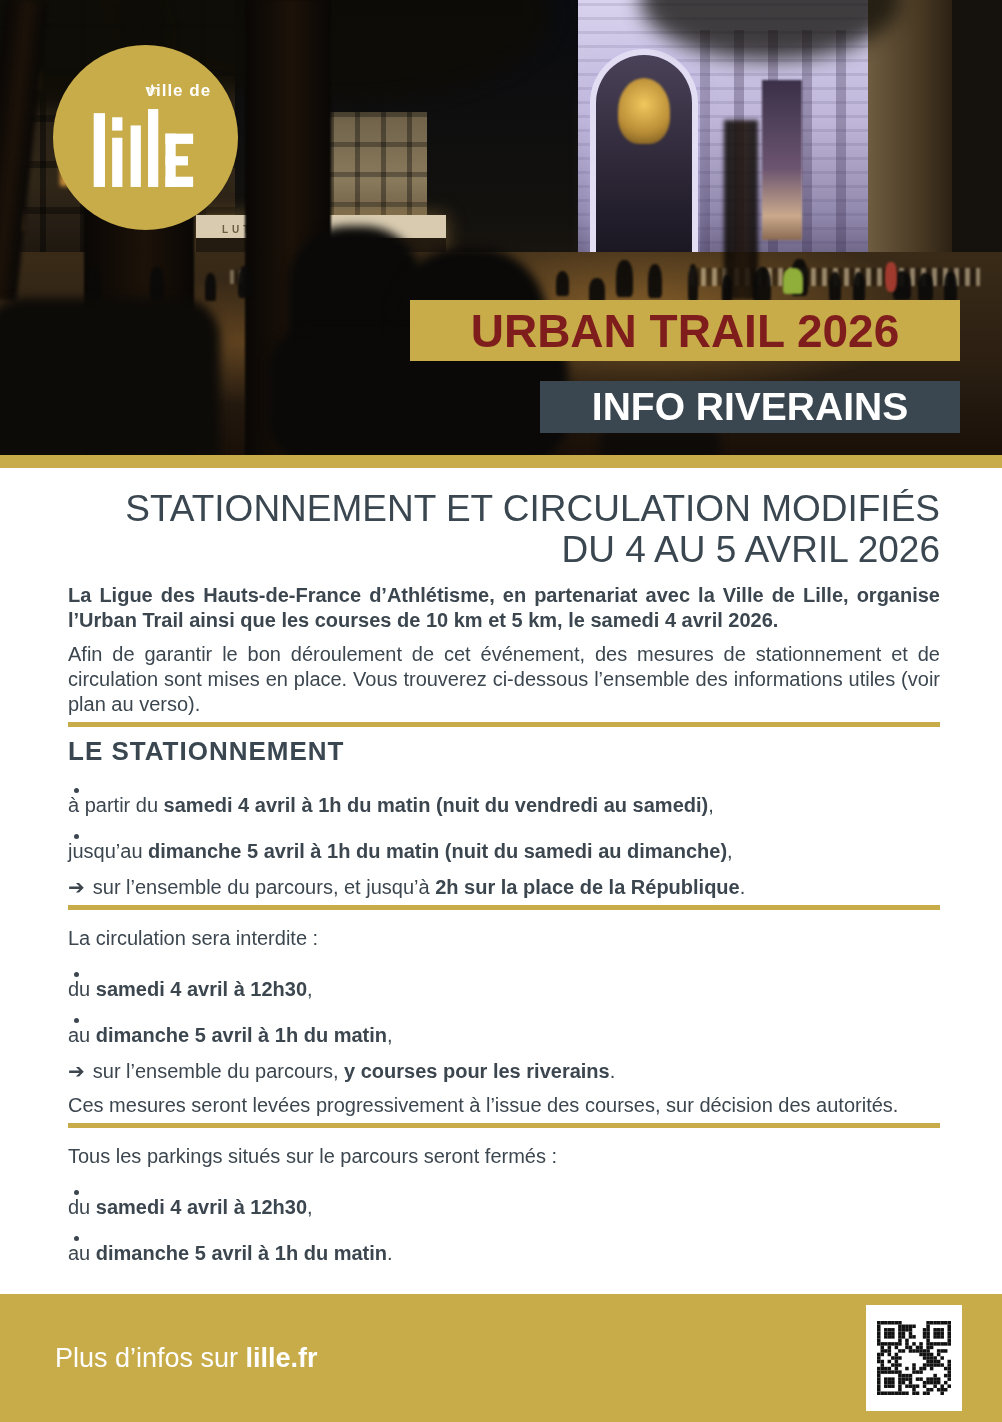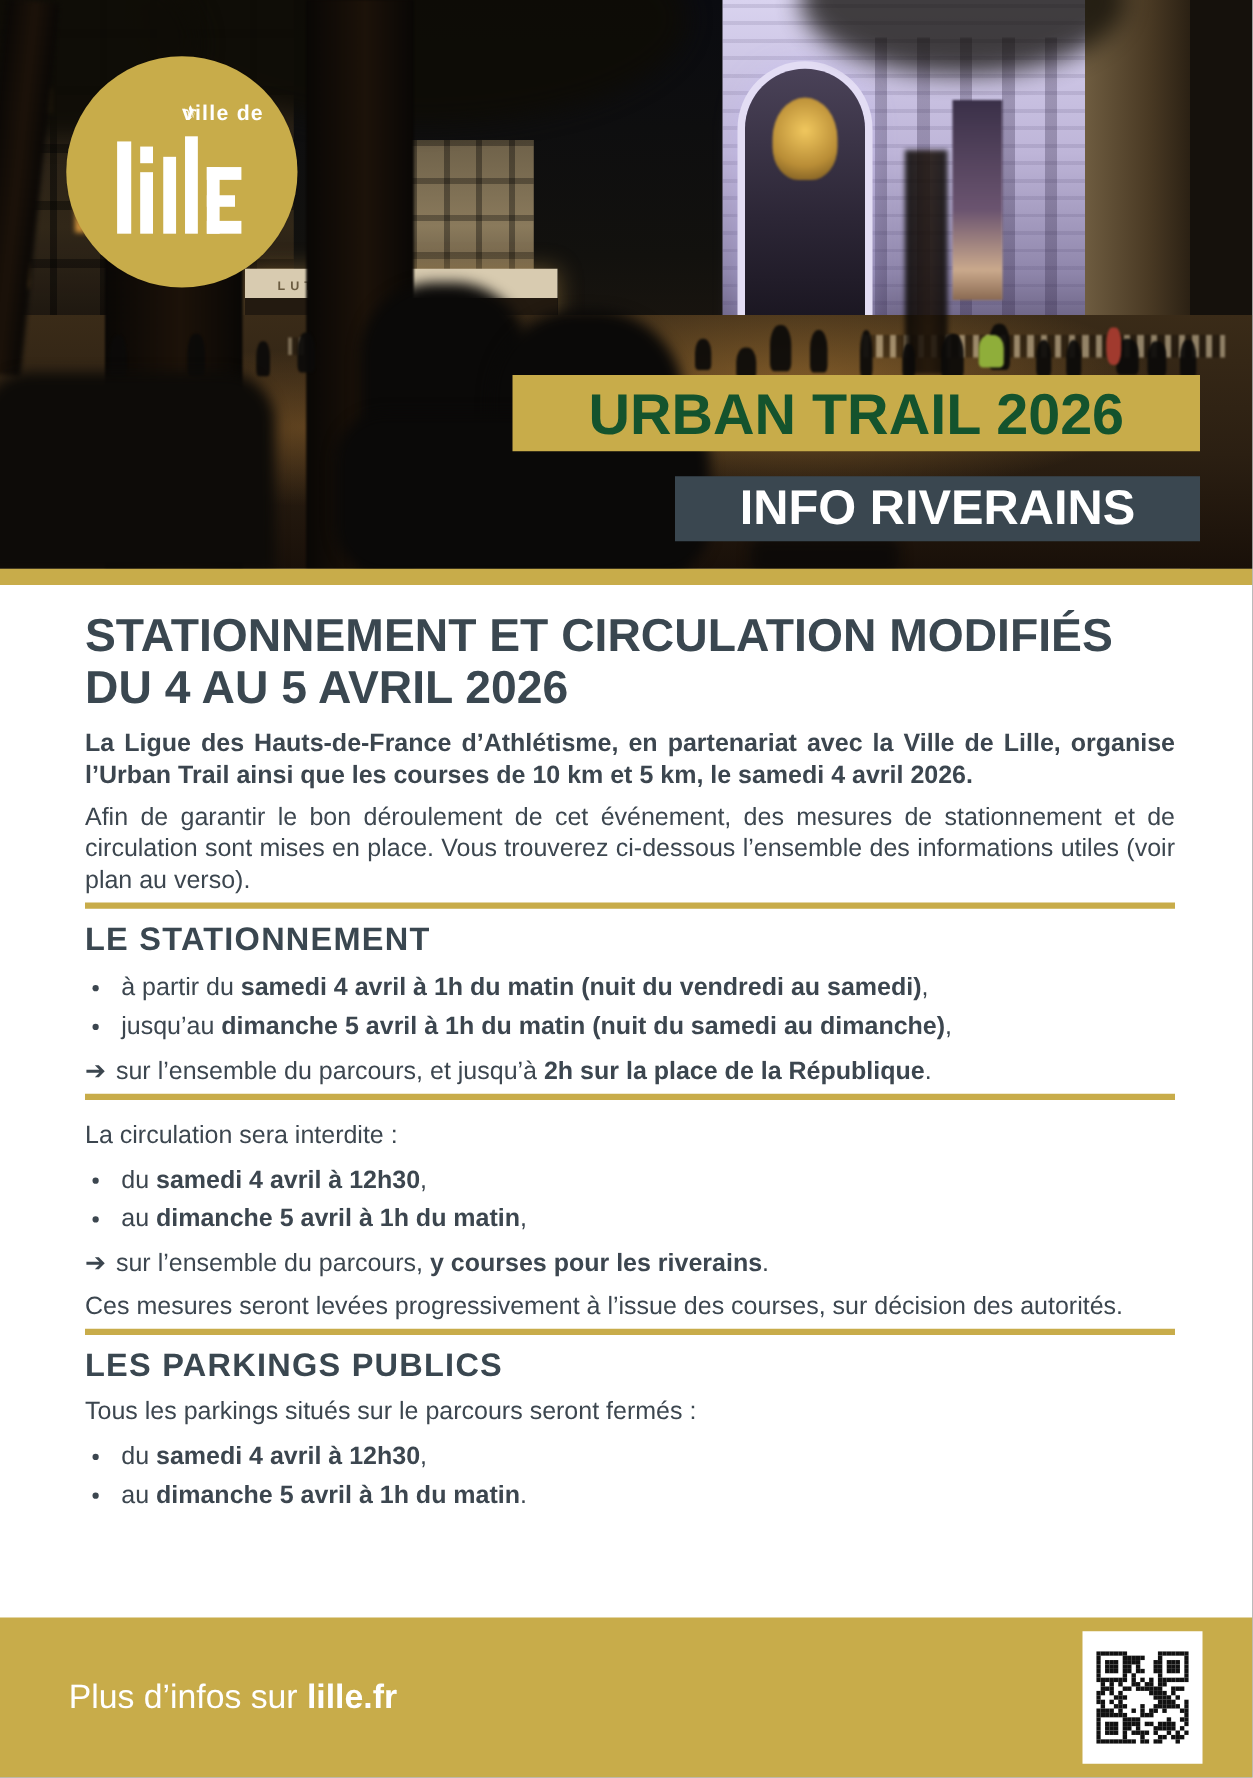--- a/index.html
+++ b/index.html
@@ -73,37 +73,37 @@
   .logo{left:53px; top:45px; width:185px; height:185px; border-radius:50%;
         background:var(--gold); z-index:5; box-shadow:0 0 0 1px rgba(0,0,0,.05);}
   .logo-top{position:absolute; left:0; top:36px; width:100%; text-align:center;
         color:#fff; font-weight:bold; font-size:17px; letter-spacing:1px;}
   .logo-fleur{font-size:15px;}
   .logo-word{position:absolute; left:40px; top:62px; width:108px; height:82px;}
 
   
   .banner1{left:410px; top:300px; width:550px; height:61px; background:var(--gold);
         display:flex; align-items:center; justify-content:center; z-index:6;
-        color:#14532d; font-weight:bold; font-size:46px; letter-spacing:0; white-space:nowrap;}
+        color:#7f1d1d; font-weight:bold; font-size:46px; letter-spacing:0; white-space:nowrap;}
   .banner2{left:540px; top:381px; width:420px; height:52px; background:var(--slate);
         display:flex; align-items:center; justify-content:center; z-index:6;
         color:#fff; font-weight:bold; font-size:39px; white-space:nowrap;}
 
   .gold-bar{position:absolute; left:0; top:455px; width:1002px; height:13px; background:var(--gold);}
 
   
   .content{position:absolute; left:68px; right:62px; top:488px; font-size:20px; line-height:1.25;}
-  .doc-title{text-align:left; font-weight:bold; font-size:37px; line-height:1.12; color:var(--slate); letter-spacing:0;}
+  .doc-title{text-align:right; font-weight:normal; font-size:37px; line-height:1.12; color:var(--slate); letter-spacing:0;}
   .intro-bold{margin-top:12px; font-weight:bold; text-align:justify;}
   .intro{margin-top:9px; text-align:justify;}
   .section{border-top:5px solid var(--gold); margin-top:5px; padding-top:8px;}
   .section h2{font-size:26px; font-weight:bold; color:var(--slate); letter-spacing:1px;}
   .lead{margin-top:8px;}
   .blist{list-style:none; margin-top:11px;}
-  .blist li{display:flex; align-items:flex-start; margin-top:6px;}
+  .blist li{display:flex; align-items:flex-start; margin-top:6px;flex-direction:column;}
   .blist li:first-child{margin-top:0;}
   .dot{flex:none; width:5px; height:5px; border-radius:50%; background:var(--text); margin:10px 18px 0 6px;}
   .arrow-row{margin-top:11px; display:flex; align-items:flex-start;}
   .arrow{flex:none; margin-right:8px;}
   .footnote{margin-top:9px;}
   .b{font-weight:bold;}
 
   
   .footer{position:absolute; left:0; top:1294px; width:1002px; height:128px; background:var(--gold);}
   .footer-text{position:absolute; left:55px; top:50%; transform:translateY(-50%);
@@ -239,21 +239,20 @@
           </li>
       </ul>
       <div class="arrow-row">
         <span class="arrow">➔</span>
         <span><span>sur l’ensemble du parcours, </span><span class="b">y courses pour les riverains</span><span>.</span></span>
       </div>
       <p class="footnote">Ces mesures seront levées progressivement à l’issue des courses, sur décision des autorités.</p>
     </div>
 
     <div class="section">
-      <h2>LES PARKINGS PUBLICS</h2>
       <p class="lead">Tous les parkings situés sur le parcours seront fermés :</p>
       <ul class="blist">
         <li>
             <span class="dot"></span>
             <span><span>du </span><span class="b">samedi 4 avril à 12h30</span><span>,</span></span>
           </li>
         <li>
             <span class="dot"></span>
             <span><span>au </span><span class="b">dimanche 5 avril à 1h du matin</span><span>.</span></span>
           </li>

